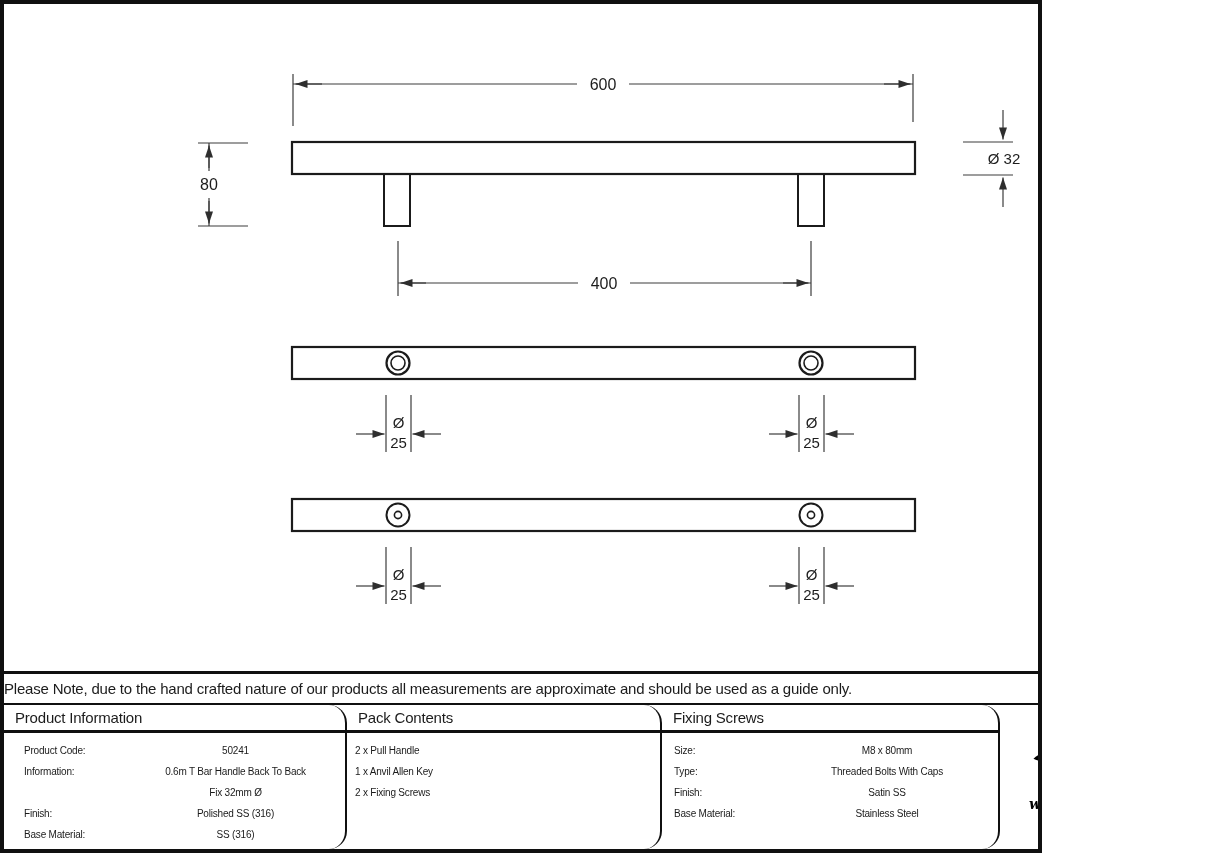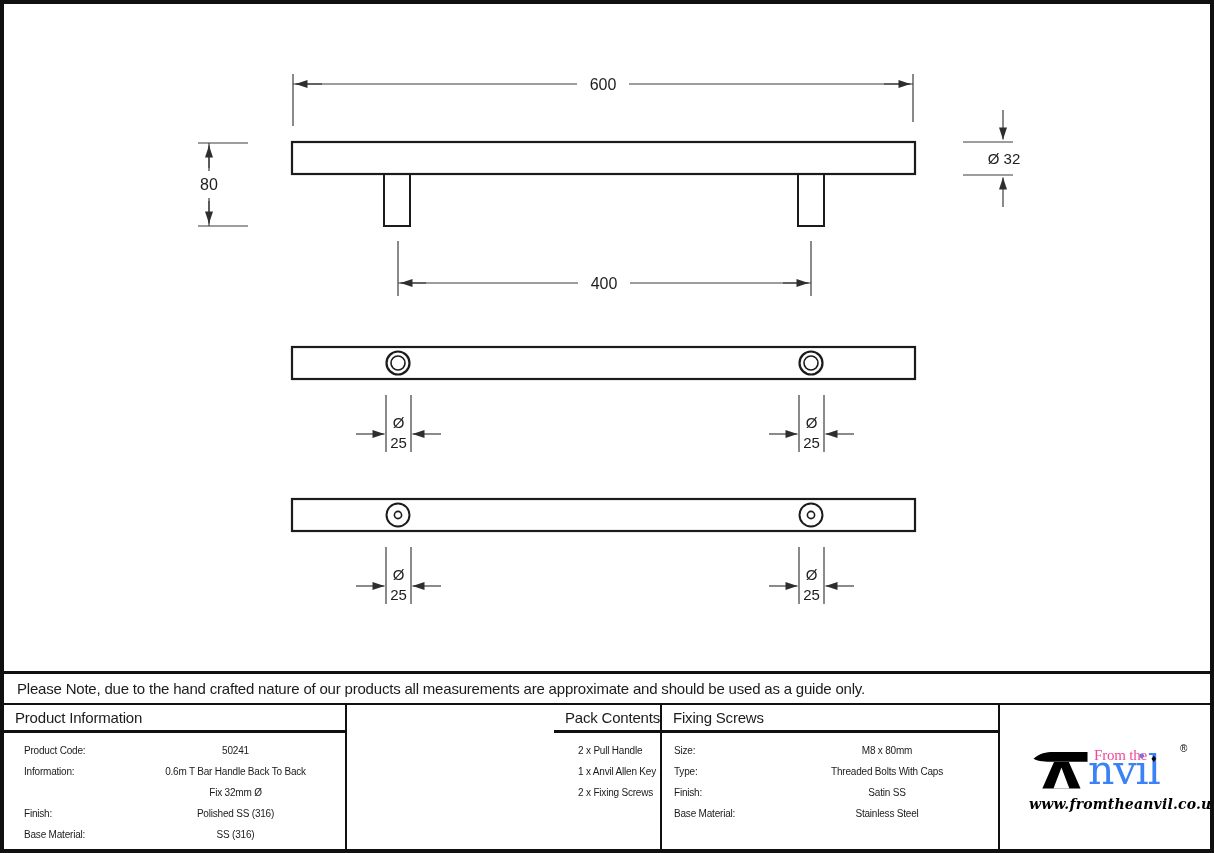--- a/index.html
+++ b/index.html
@@ -1,39 +1,39 @@
 <!DOCTYPE html>
 <html><head>
 <meta charset="utf-8">
 <style>
   html,body{margin:0;padding:0;background:#ffffff;}
   .sheet{
-    position:relative; width:1214px; height:853px; box-sizing:border-box;
+    position:relative; width:1042px; height:853px; box-sizing:border-box;
     background:#ffffff; border:4px solid #101010; overflow:hidden;
     font-family:"Liberation Sans", sans-serif; color:#1b1b1b;
   }
   svg.drawing{position:absolute; left:0; top:0;}
   svg.drawing text{font-family:"Liberation Sans", sans-serif; fill:#1d1d1d;}
   .dimtxt{font-size:16px;}
   .dimtxt-sm{font-size:15px;}
 
   
   .info-table{
     position:absolute; left:0; top:667px; right:0; bottom:0;
     border-top:3px solid #101010; display:flex; flex-direction:column;
     letter-spacing:-0.2px;
   }
   .note-row{
     height:29px; border-bottom:2px solid #101010; display:flex; align-items:center;
-    padding-left:13px; font-size:15px; flex:0 0 auto;
+    font-size:15px; flex:0 0 auto;
   }
   .table-cols{flex:1; display:flex; min-height:0;}
-  .col{border-right:2px solid #101010; box-sizing:border-box; display:flex; flex-direction:column;}
+  .col{border-right:2px solid #101010; box-sizing:border-box; display:flex; flex-direction:column;border-radius:18px;}
   .col-product{width:343px;}
-  .col-pack{width:315px;align-items:flex-end;}
+  .col-pack{width:315px;}
   .col-fixing{width:338px;}
   .col-logo{flex:1; border-right:none; position:relative;}
   .cell-header{
     height:25px; border-bottom:3px solid #101010; display:flex; align-items:center;
     padding-left:11px; font-size:15px; flex:0 0 auto;
   }
   .cell-body{padding:7px 4px 4px 20px; font-size:10px; line-height:21px;}
   .kv{display:flex;}
   .kv .k{width:106px; flex:0 0 auto;}
   .kv .v{flex:1;text-align:center;}

